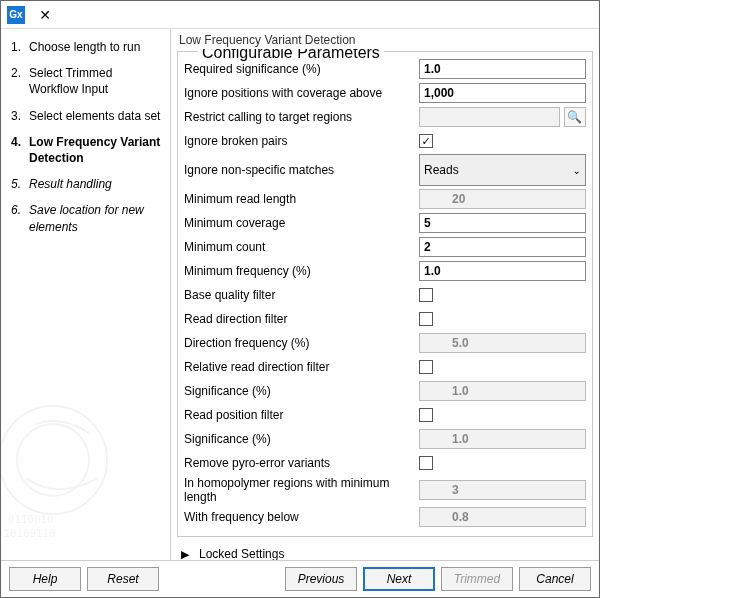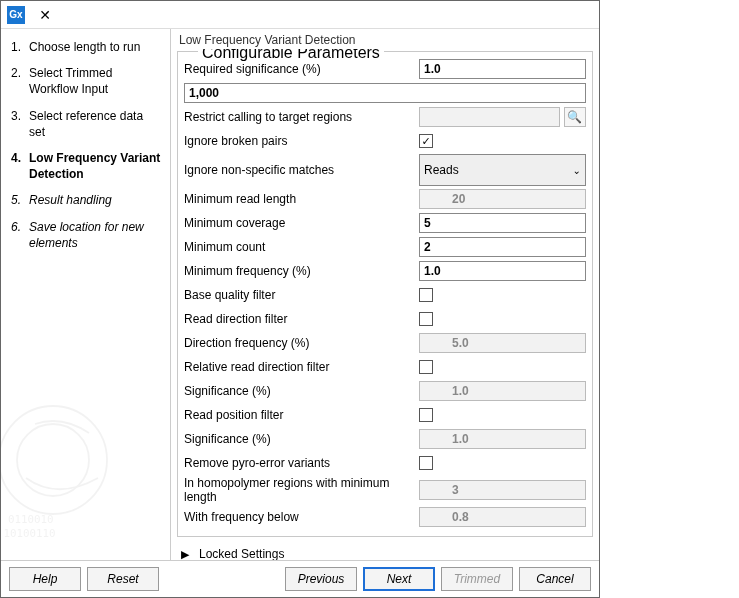--- a/index.html
+++ b/index.html
@@ -226,21 +226,21 @@
           <li>
             <span class="num">1.</span>
             <span>Choose length to run</span>
           </li>
           <li>
             <span class="num">2.</span>
             <span>Select Trimmed Workflow Input</span>
           </li>
           <li>
             <span class="num">3.</span>
-            <span>Select reference data set</span>
+            <span>Select elements data set</span>
           </li>
           <li class="current">
             <span class="num">4.</span>
             <span>Low Frequency Variant Detection</span>
           </li>
           <li class="italic">
             <span class="num">5.</span>
             <span>Result handling</span>
           </li>
           <li class="italic">
@@ -268,20 +268,21 @@
         <div class="fieldset">
           <div class="legend">Configurable Parameters</div>
           <div id="params-container">
               <div class="row">
                 <div class="lbl">Required significance (%)</div>
                 <div class="ctrl">
                   <input type="text" value="1.0" style="">
                 </div>
               </div>
               <div class="row">
+                <div class="lbl">Ignore positions with coverage above</div>
                 <div class="ctrl">
                   <input type="text" value="1,000" style="">
                 </div>
               </div>
               <div class="row">
                 <div class="lbl">Restrict calling to target regions</div>
                 <div class="ctrl">
                   <div class="browse-field">
                     <div class="field"></div>
                     <div class="browse-btn">🔍</div>

